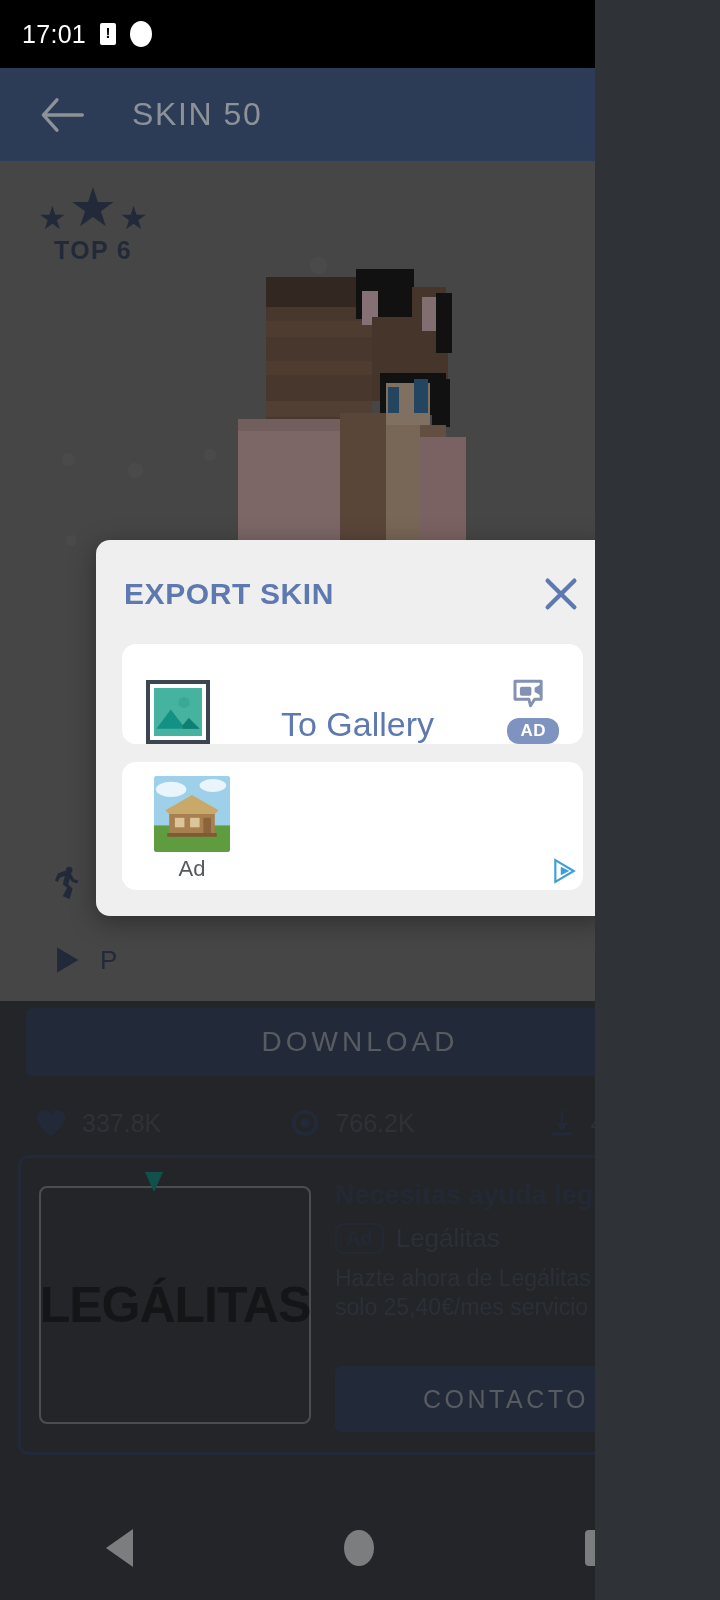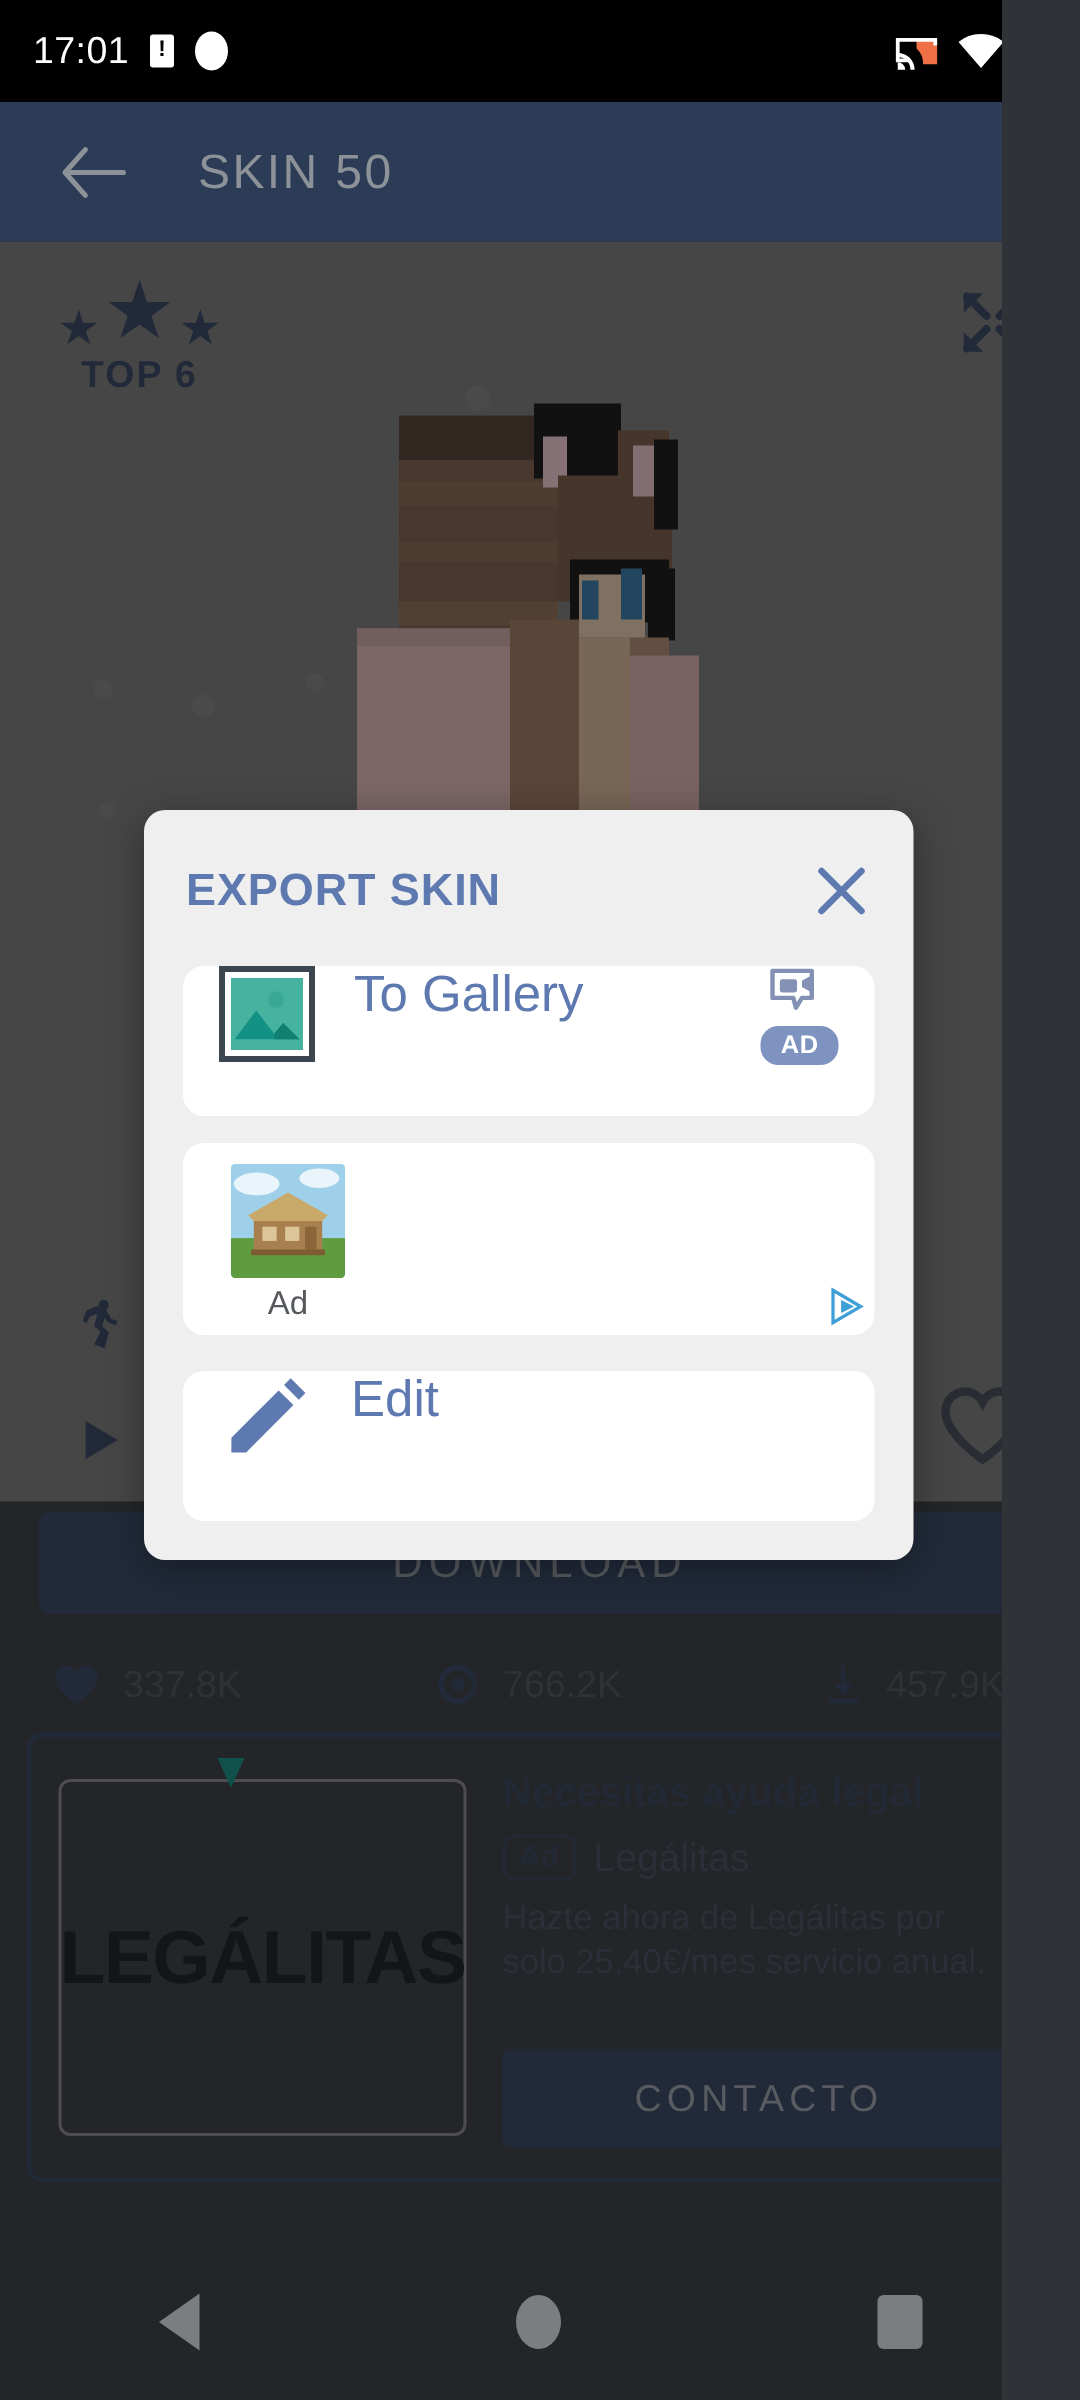--- a/index.html
+++ b/index.html
@@ -1,21 +1,21 @@
 <!DOCTYPE html>
 <html><head>
 <meta charset="utf-8">
 <style>
   * { box-sizing: border-box; margin: 0; padding: 0; }
   html, body {
     width: 720px; height: 1600px;
     font-family: "Liberation Sans", sans-serif;
     background: #2f3338; overflow: hidden;
   }
-  .screen { position: relative; width: 668px; height: 1600px; overflow: hidden; }
+  .screen { position: relative; width: 595px; height: 1600px; overflow: hidden; }
 
   
   .statusbar {
     position: absolute; top: 0; left: 0; width: 720px; height: 68px;
     background: #000; display: flex; align-items: center;
     padding: 0 22px; z-index: 60;
   }
   .sb-time { color: #fff; font-size: 25px; letter-spacing: .3px; }
   .sb-left-icons { display: flex; align-items: center; gap: 14px; margin-left: 14px; }
   .sb-right { margin-left: auto; display: flex; align-items: center; gap: 13px; }
@@ -121,21 +121,21 @@
     position: absolute; left: 96px; top: 540px; width: 513px;
     background: #efefef; border-radius: 14px; z-index: 50; padding: 0 0 26px 0;
     box-shadow: 0 6px 26px rgba(0,0,0,.35);
   }
   .dlg-head { display: flex; align-items: center; padding: 34px 28px 6px 28px; }
   .dlg-title { color: #5d79b0; font-size: 30px; font-weight: bold; letter-spacing: .6px; }
   .dlg-close { margin-left: auto; width: 40px; height: 40px; cursor: pointer; }
 
   .row {
     background: #fff; border-radius: 14px; margin: 24px 26px 0 26px;
-    display: flex; align-items: flex-start; min-height: 100px; padding: 0 24px; position: relative;
+    display: flex; align-items: flex-end; min-height: 100px; padding: 0 24px; position: relative; gap: 45px;
   }
   .row-label { color: #5d79b0; font-size: 34px; margin-left: 26px; }
   .gallery-ic { width: 64px; height: 64px; border: 4px solid #3b4650; background: #fff;
     padding: 4px; position: relative; }
   .pencil-ic { width: 62px; height: 62px; }
   .video-ad { margin-left: auto; display: flex; flex-direction: column; align-items: center; gap: 4px; }
   .ad-pill { background: #7e93c0; color: #fff; font-size: 17px; font-weight: bold;
     border-radius: 12px; padding: 3px 13px; letter-spacing: .5px; }
 
   .adrow {
@@ -351,22 +351,15 @@
           </svg>
         </span>
         <span class="adrow-ad-label">Ad</span>
       </div>
       <svg class="adchoice-sm" width="26" height="26" viewBox="0 0 24 24">
         <path d="M4 2l17 10L4 22z" fill="none" stroke="#3d9fd8" stroke-width="2"></path>
         <path d="M9 8l8 4-8 4z" fill="#3d9fd8"></path>
       </svg>
     </div>
 
-    <div class="row">
-      <svg class="pencil-ic" viewBox="0 0 24 24">
-        <path d="M3.2 17.2L15.4 5l3.8 3.8L7 21H3.2v-3.8z" fill="#5d79b0"></path>
-        <path d="M16.8 3.6l1.7-1.7 3.8 3.8-1.7 1.7z" fill="#5d79b0"></path>
-      </svg>
-      <span class="row-label">Edit</span>
-    </div>
   </div>
 
 </div>
 
 </body></html>

